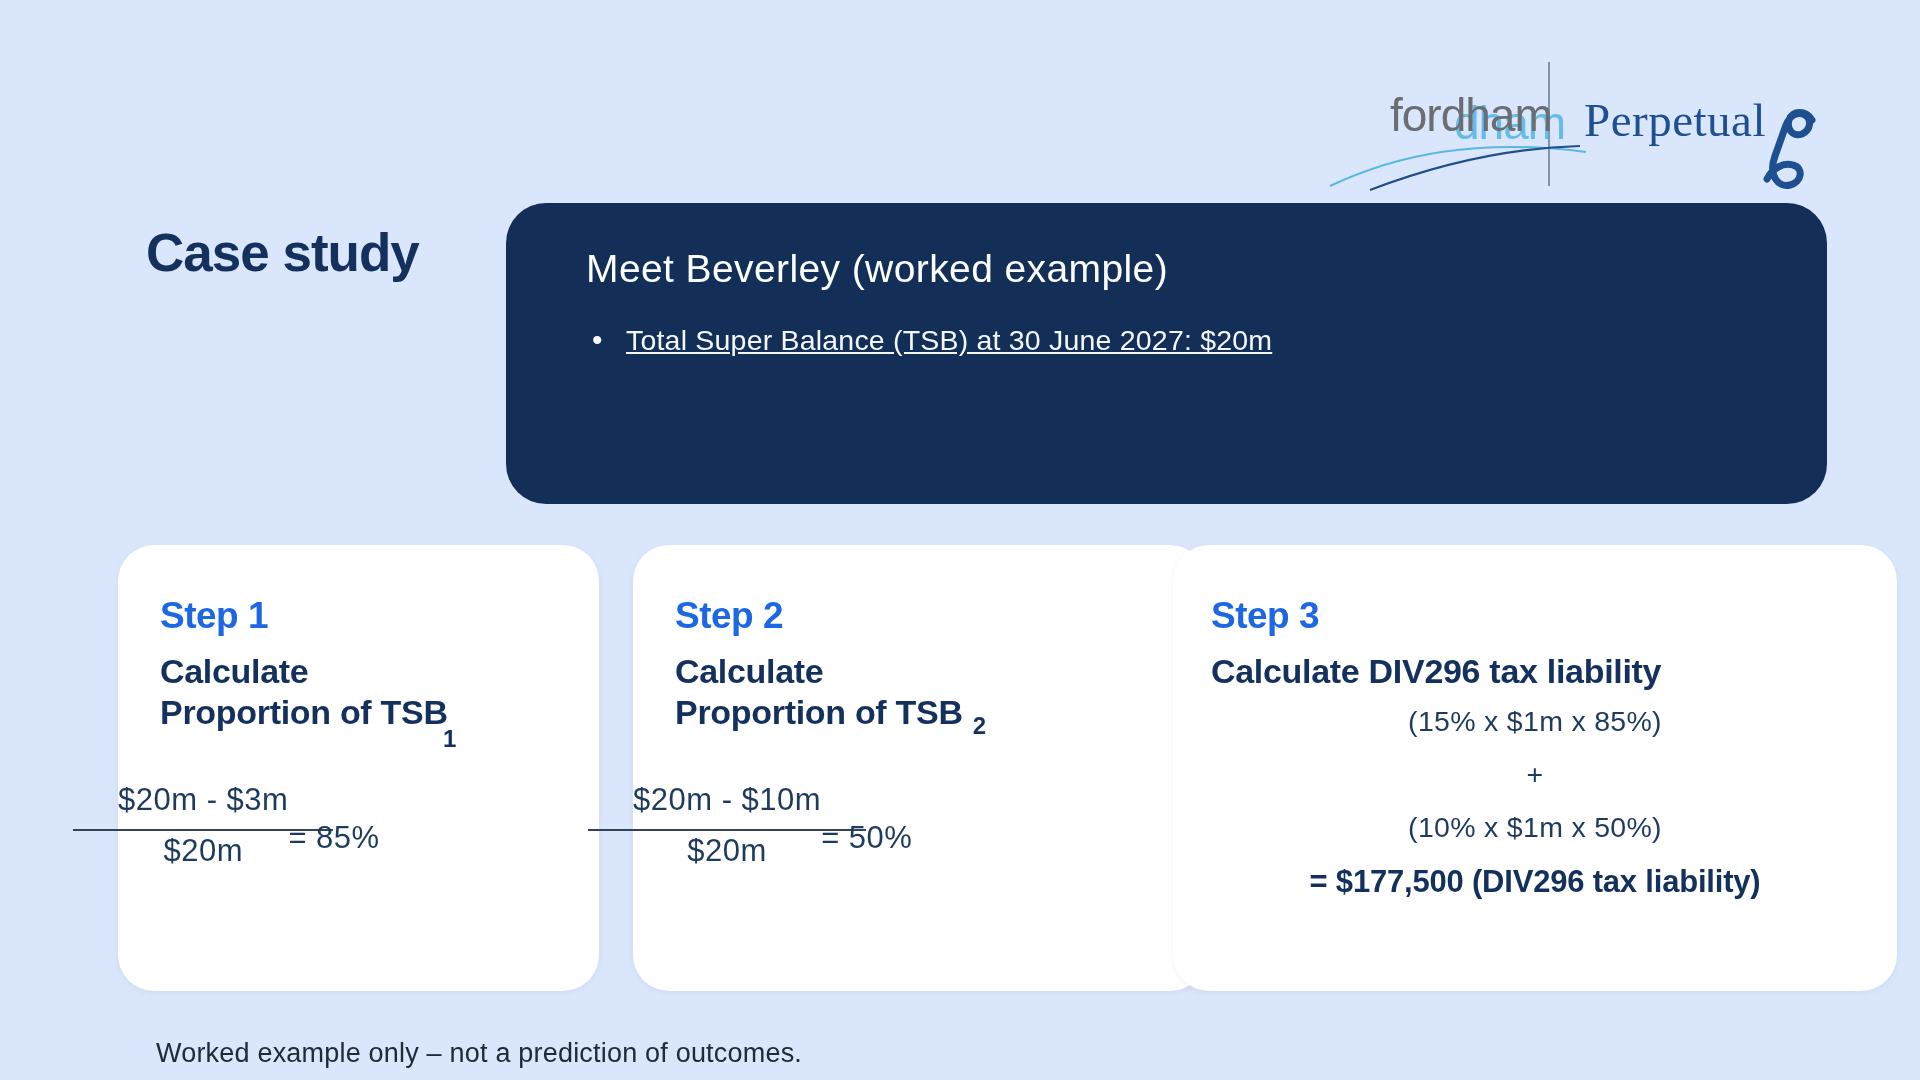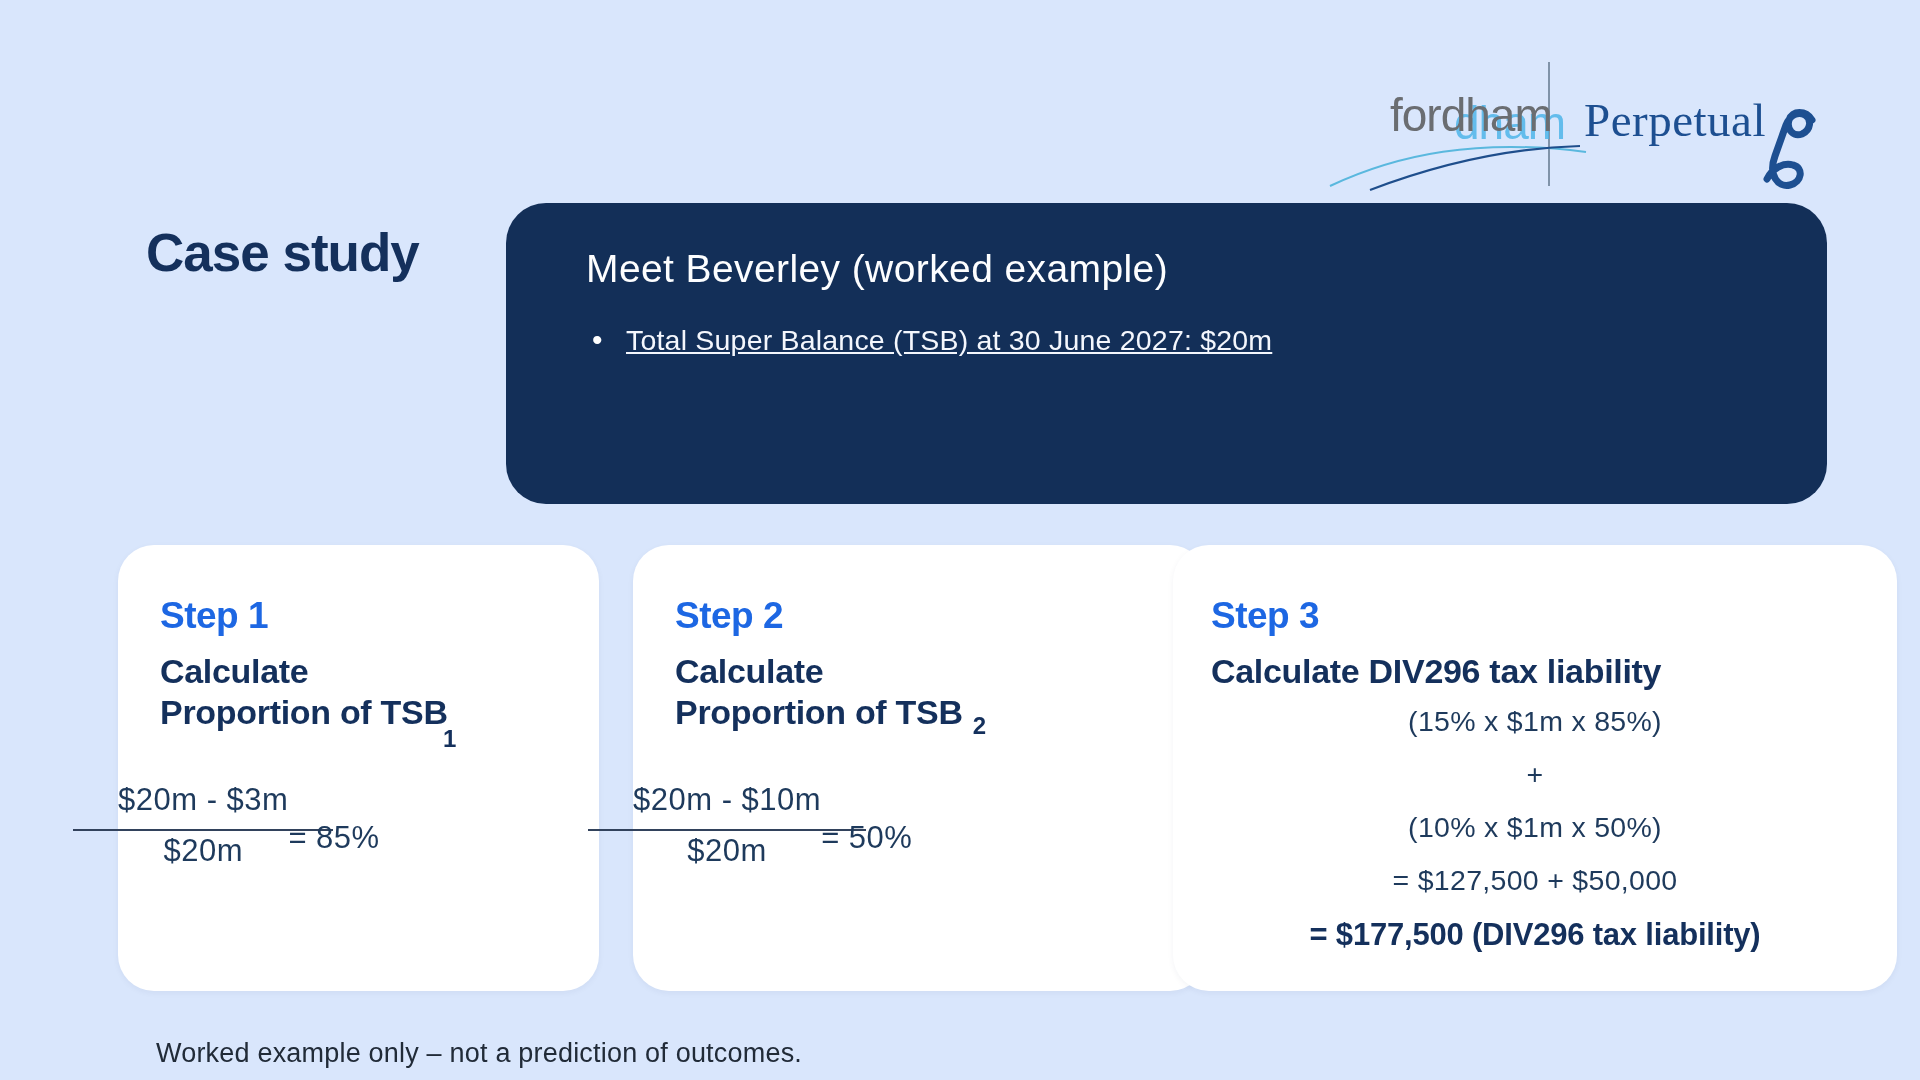--- a/index.html
+++ b/index.html
@@ -168,20 +168,19 @@
     </div>
   </div>
 
   <div class="card card-3">
     <div class="step-label">Step 3</div>
     <div class="step-title">Calculate DIV296 tax liability</div>
     <div class="formula">
       <div class="formula-line">(15% x $1m x 85%)</div>
       <div class="formula-line">+</div>
       <div class="formula-line">(10% x $1m x 50%)</div>
-      <div class="formula-line">= $127,500 + $50,000</div>
       <div class="formula-result">= $177,500 (DIV296 tax liability)</div>
     </div>
   </div>
 
   <div class="footer-note">Worked example only – not a prediction of outcomes.</div>
 
 </div>
 
 </body></html>

